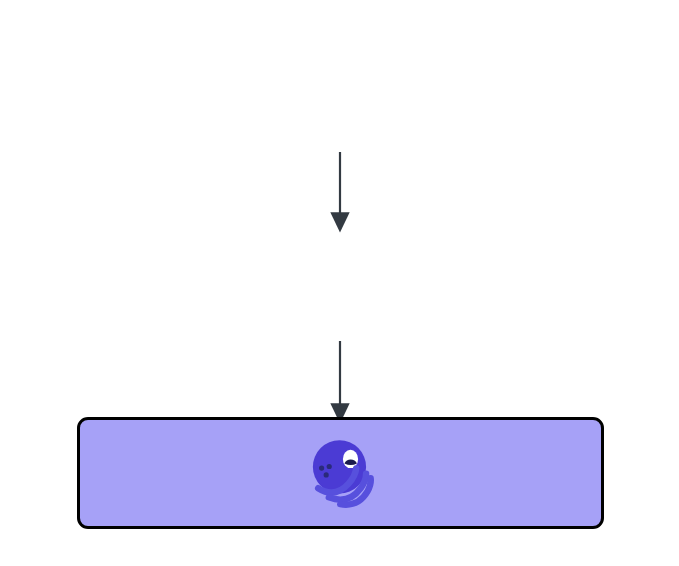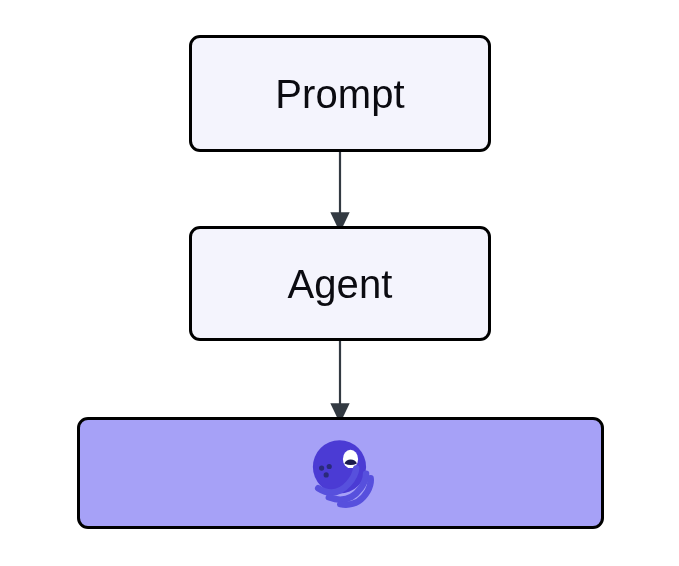--- a/index.html
+++ b/index.html
@@ -95,27 +95,21 @@
 
     <g>
       <line x1="340" y1="152" x2="340" y2="215" stroke="#333a42" stroke-width="2.2" marker-end="url(#arrowhead)"></line>
     </g>
 
     <g>
       <line x1="340" y1="341" x2="340" y2="406" stroke="#333a42" stroke-width="2.2" marker-end="url(#arrowhead)"></line>
     </g>
   </svg>
 
-  <div class="node" id="node-prompt">
-    <span class="node-label">Prompt</span>
-  </div>
 
-  <div class="node" id="node-agent">
-    <span class="node-label">Agent</span>
-  </div>
 
   <div class="node" id="node-mermaid">
     <span class="logo-wrap">
       <svg viewBox="0 0 100 100" width="76" height="76" aria-hidden="true">
 
         <circle cx="48" cy="42" r="35" fill="#4b3bd4"></circle>
 
         <ellipse cx="62.5" cy="31.5" rx="10" ry="12" fill="#ffffff"></ellipse>
 
         <path d="M54.5 37.5 a9 9 0 0 1 16.5 0 q-8 4 -16.5 0 z" fill="#1b1b4d"></path>

